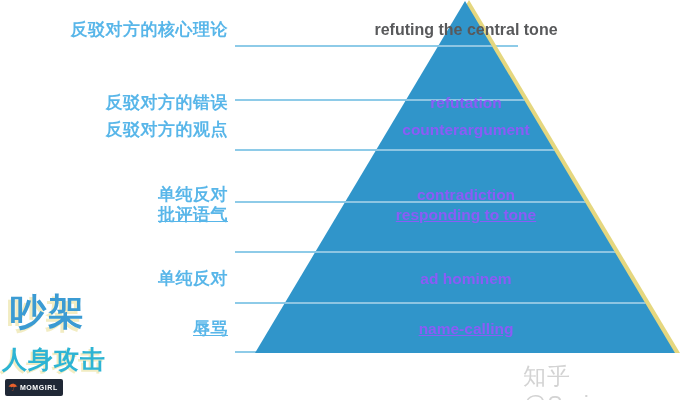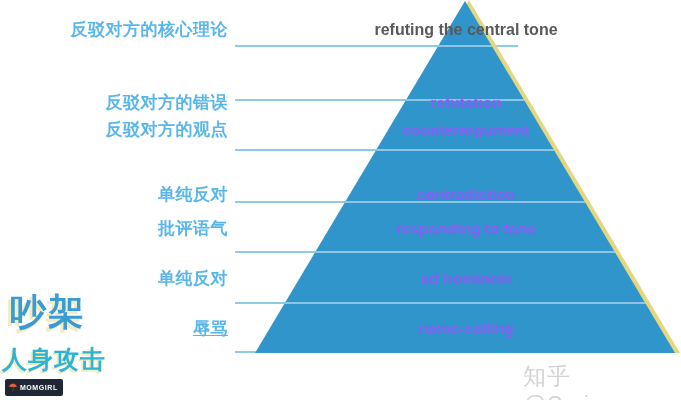--- a/index.html
+++ b/index.html
@@ -47,21 +47,21 @@
     text-align:right;font-weight:bold;font-size:17px;color:#58b6e9;
     z-index:3;letter-spacing:0.5px;
   }
   .en-label{
     position:absolute;left:253px;width:426px;height:22px;line-height:22px;
     text-align:center;font-weight:bold;font-size:15.5px;color:#8b5cf6;
     z-index:3;
   }
   .en-label.top-level{color:#58595b;font-size:16px;}
   .r1{top:19px;} .r2{top:69px;margin-top:23px;} .r3{top:119px;} .r4{top:184px;}
-  .r5{top:218px;} .r6{top:268px;} .r7{top:318px;text-decoration:underline;}
+  .r5{top:204px;text-decoration:underline;} .r6{top:268px;} .r7{top:318px;text-decoration:underline;}
 
   
   .title-main{
     position:absolute;left:10px;top:293px;z-index:4;
     font-size:36px;font-weight:bold;color:#3b9bd3;line-height:1.05;
     text-shadow:-3px 3px 0 #f2ecc2;letter-spacing:2px;
   }
   .title-sub{
     position:absolute;left:2px;top:346px;z-index:4;
     font-size:25px;font-weight:bold;color:#2db4d4;line-height:1.1;

